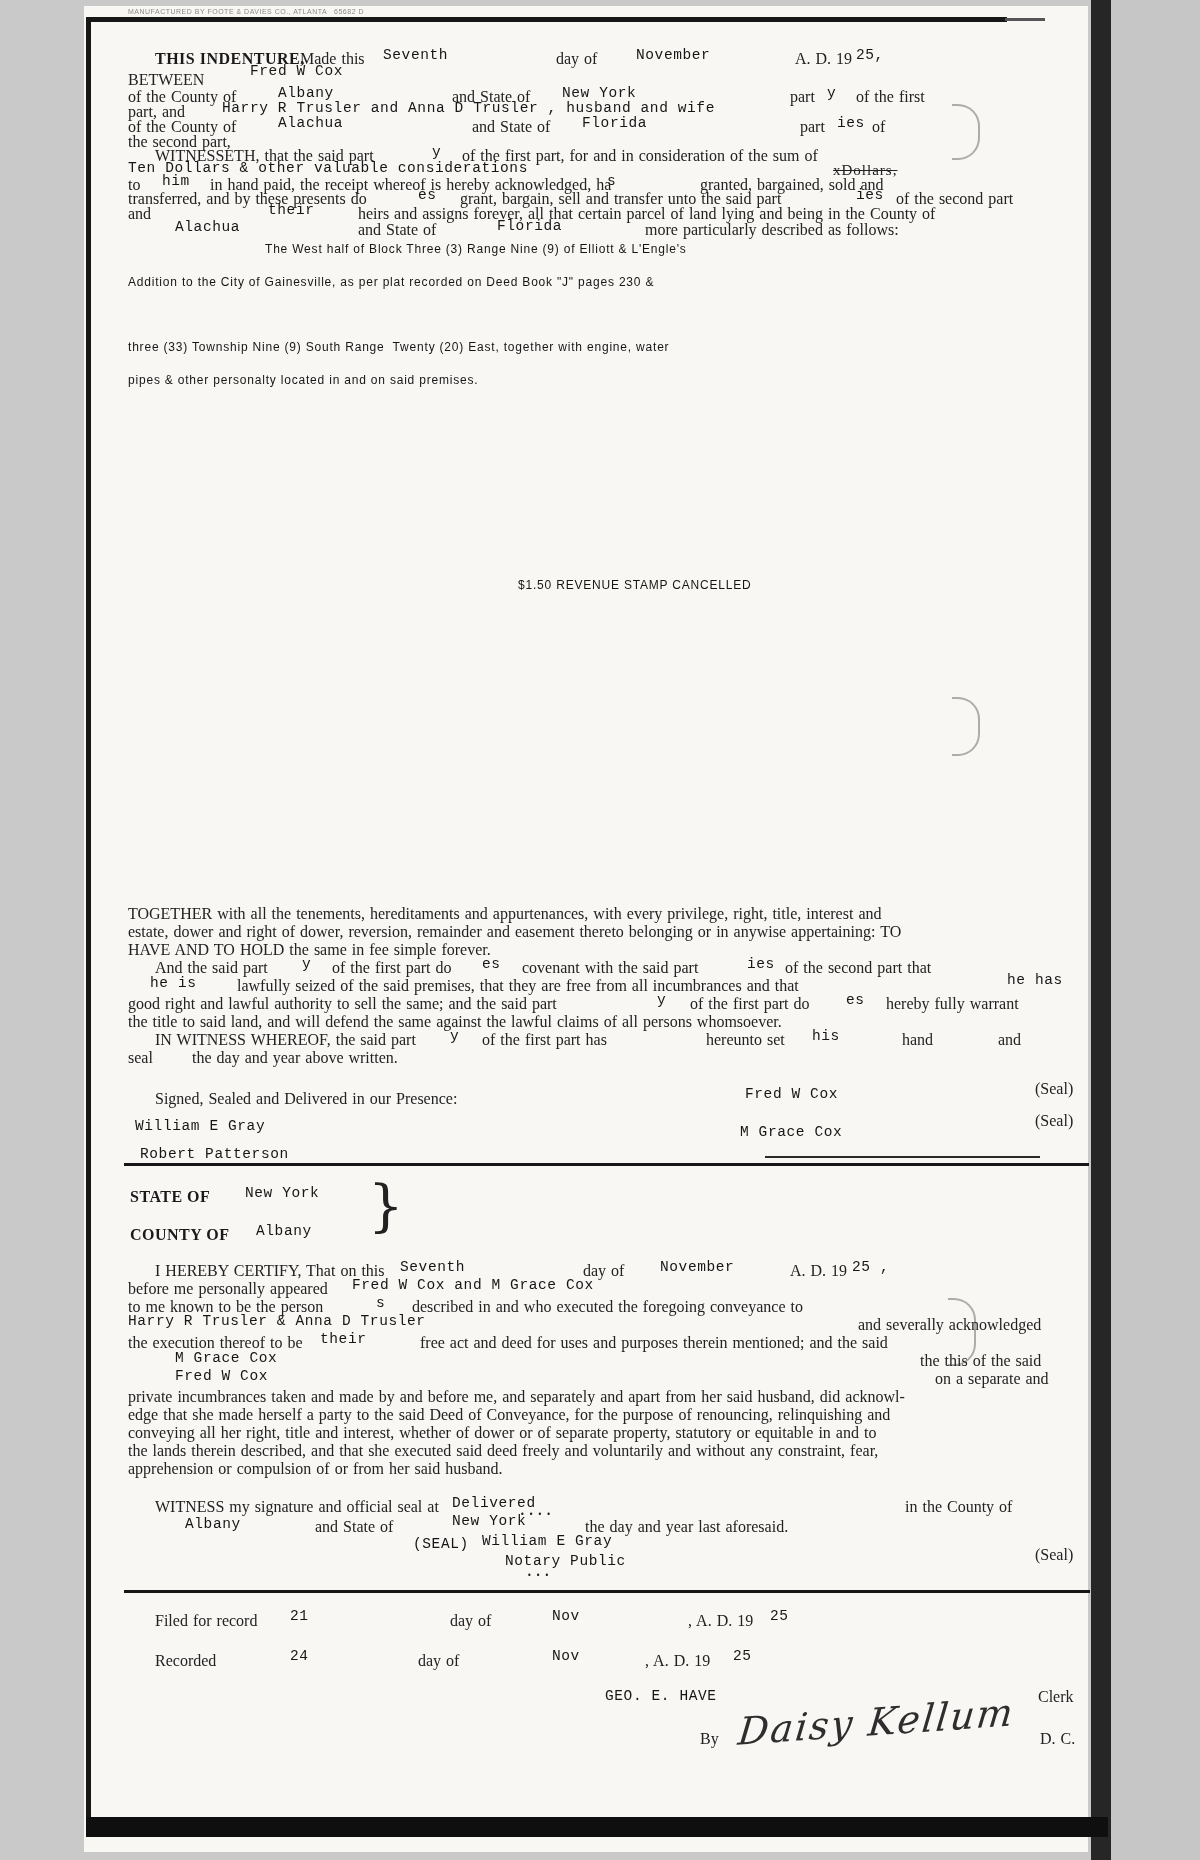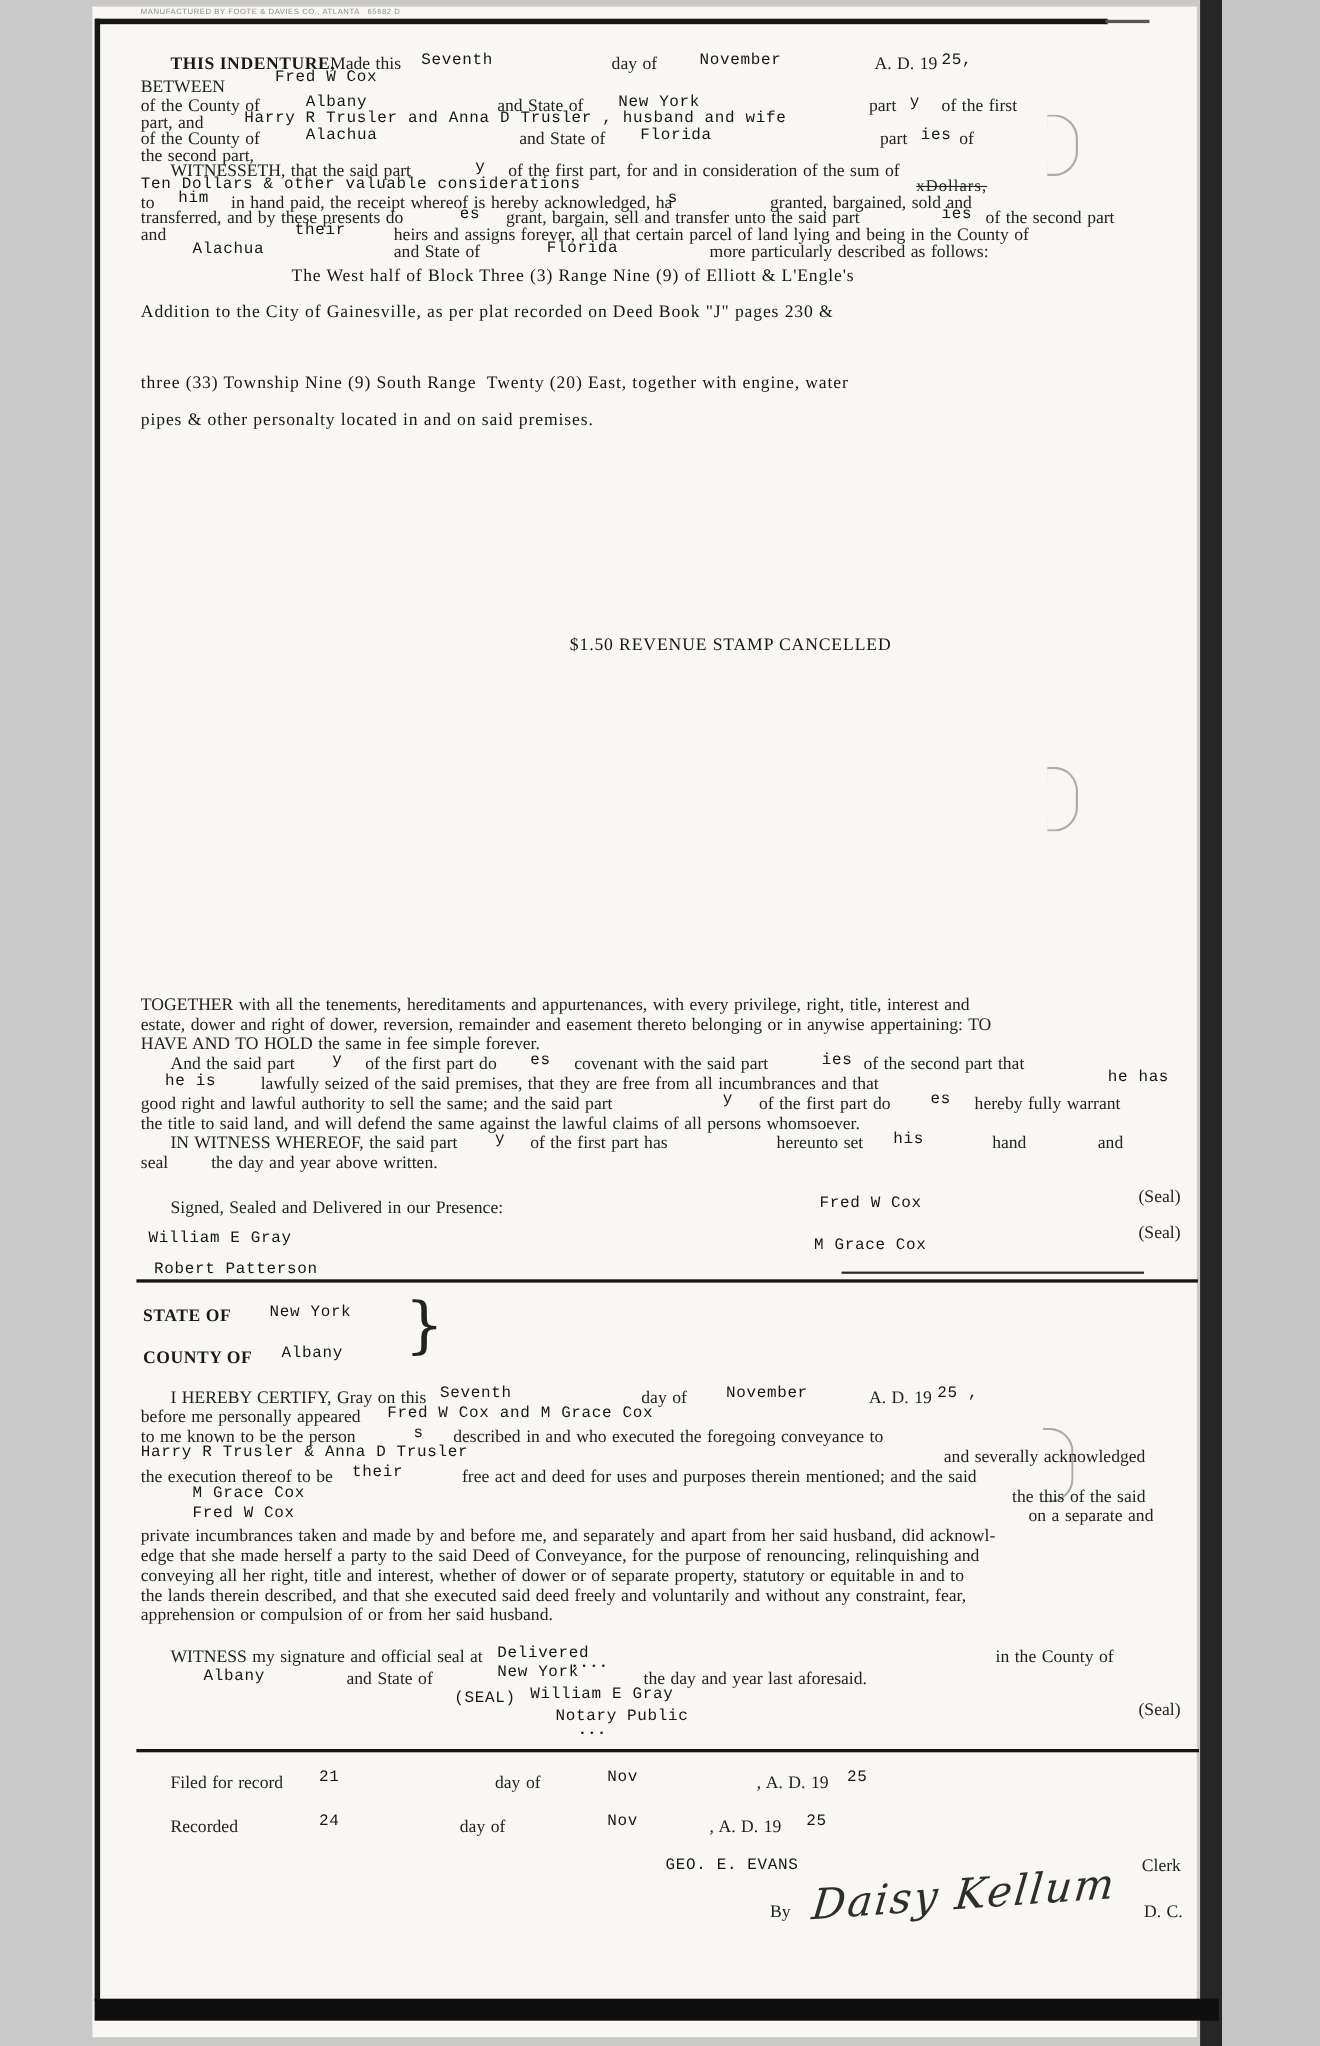--- a/index.html
+++ b/index.html
@@ -4,21 +4,21 @@
 <style>
   html,body{margin:0;padding:0;}
   body{width:1200px;height:1860px;background:#c9c9c9;position:relative;
        font-family:"Liberation Serif",serif;overflow:hidden;}
   .page{position:absolute;left:0;top:0;width:1200px;height:1860px;}
   .paper{position:absolute;left:84px;top:6px;width:1004px;height:1846px;background:#f8f7f4;}
   .seg{position:absolute;white-space:pre;}
   .p{font-family:"Liberation Serif",serif;font-size:16px;color:#222;word-spacing:1px;}
   .b{font-family:"Liberation Serif",serif;font-size:16px;font-weight:bold;color:#1a1a1a;letter-spacing:.5px;}
   .t{font-family:"Liberation Mono",monospace;font-size:14.5px;letter-spacing:.6px;color:#161616;}
-  .t2{font-family:Liberation Serif, serif;font-size:16px;letter-spacing:.8px;color:#161616;}
+  .t2{font-family:Liberation Sans, sans-serif;font-size:12px;letter-spacing:.8px;color:#161616;}
   .strike{font-family:"Liberation Serif",serif;font-size:15px;color:#222;text-decoration:line-through;letter-spacing:1px;}
   .tiny{font-size:7px;color:#8a8a8a;letter-spacing:.5px;font-family:"Liberation Sans",sans-serif;}
   .dots{font-family:"DejaVu Sans",sans-serif;font-size:8px;letter-spacing:4px;color:#222;}
   .brace{font-family:"DejaVu Serif",serif;font-size:56px;font-weight:200;color:#222;line-height:1;}
   .script{font-family:"DejaVu Serif",serif;font-style:italic;font-size:38px;color:#2e2e2e;
           transform:rotate(-4deg) skewX(-10deg);letter-spacing:2px;}
   .rule{position:absolute;background:#161616;}
   .thinline{position:absolute;background:#2a2a2a;}
   .border-top{position:absolute;left:87px;top:17px;width:920px;height:5px;background:#171717;}
   .border-top2{position:absolute;left:1005px;top:18px;width:40px;height:3px;background:#555;}
@@ -141,21 +141,21 @@
   <span class="seg t" style="left:140px;top:1146px">Robert Patterson</span>
   <div class="thinline" style="left:765px;top:1156px;width:275px;height:2px"></div>
   <div class="rule" style="left:124px;top:1163px;width:965px;height:3px"></div>
 
   <span class="seg b" style="left:130px;top:1188px">STATE OF</span>
   <span class="seg t" style="left:245px;top:1185px">New York</span>
   <span class="seg brace" style="left:368px;top:1178px">}</span>
   <span class="seg b" style="left:130px;top:1226px">COUNTY OF</span>
   <span class="seg t" style="left:256px;top:1223px">Albany</span>
 
-  <span class="seg p" style="left:155px;top:1262px">I HEREBY CERTIFY, Gray on this</span>
+  <span class="seg p" style="left:155px;top:1262px">I HEREBY CERTIFY, That on this</span>
   <span class="seg t" style="left:400px;top:1259px">Seventh</span>
   <span class="seg p" style="left:583px;top:1262px">day of</span>
   <span class="seg t" style="left:660px;top:1259px">November</span>
   <span class="seg p" style="left:790px;top:1262px">A. D. 19</span>
   <span class="seg t" style="left:852px;top:1259px">25 ,</span>
   <span class="seg p" style="left:128px;top:1280px">before me personally appeared</span>
   <span class="seg t" style="left:352px;top:1277px">Fred W Cox and M Grace Cox</span>
   <span class="seg p" style="left:128px;top:1298px">to me known to be the person</span>
   <span class="seg t" style="left:376px;top:1295px">s</span>
   <span class="seg p" style="left:412px;top:1298px">described in and who executed the foregoing conveyance to</span>
@@ -194,18 +194,18 @@
   <span class="seg p" style="left:450px;top:1612px">day of</span>
   <span class="seg t" style="left:552px;top:1608px">Nov</span>
   <span class="seg p" style="left:688px;top:1612px">, A. D. 19</span>
   <span class="seg t" style="left:770px;top:1608px">25</span>
   <span class="seg p" style="left:155px;top:1652px">Recorded</span>
   <span class="seg t" style="left:290px;top:1648px">24</span>
   <span class="seg p" style="left:418px;top:1652px">day of</span>
   <span class="seg t" style="left:552px;top:1648px">Nov</span>
   <span class="seg p" style="left:645px;top:1652px">, A. D. 19</span>
   <span class="seg t" style="left:733px;top:1648px">25</span>
-  <span class="seg t" style="left:605px;top:1688px">GEO. E. EVANS</span>
+  <span class="seg t" style="left:605px;top:1688px">GEO. E. HAVE</span>
   <span class="seg p" style="left:1038px;top:1688px">Clerk</span>
   <span class="seg p" style="left:700px;top:1730px">By</span>
   <span class="seg script" style="left:738px;top:1700px">Daisy Kellum</span>
   <span class="seg p" style="left:1040px;top:1730px">D. C.</span>
 </div>
 
 </body></html>

